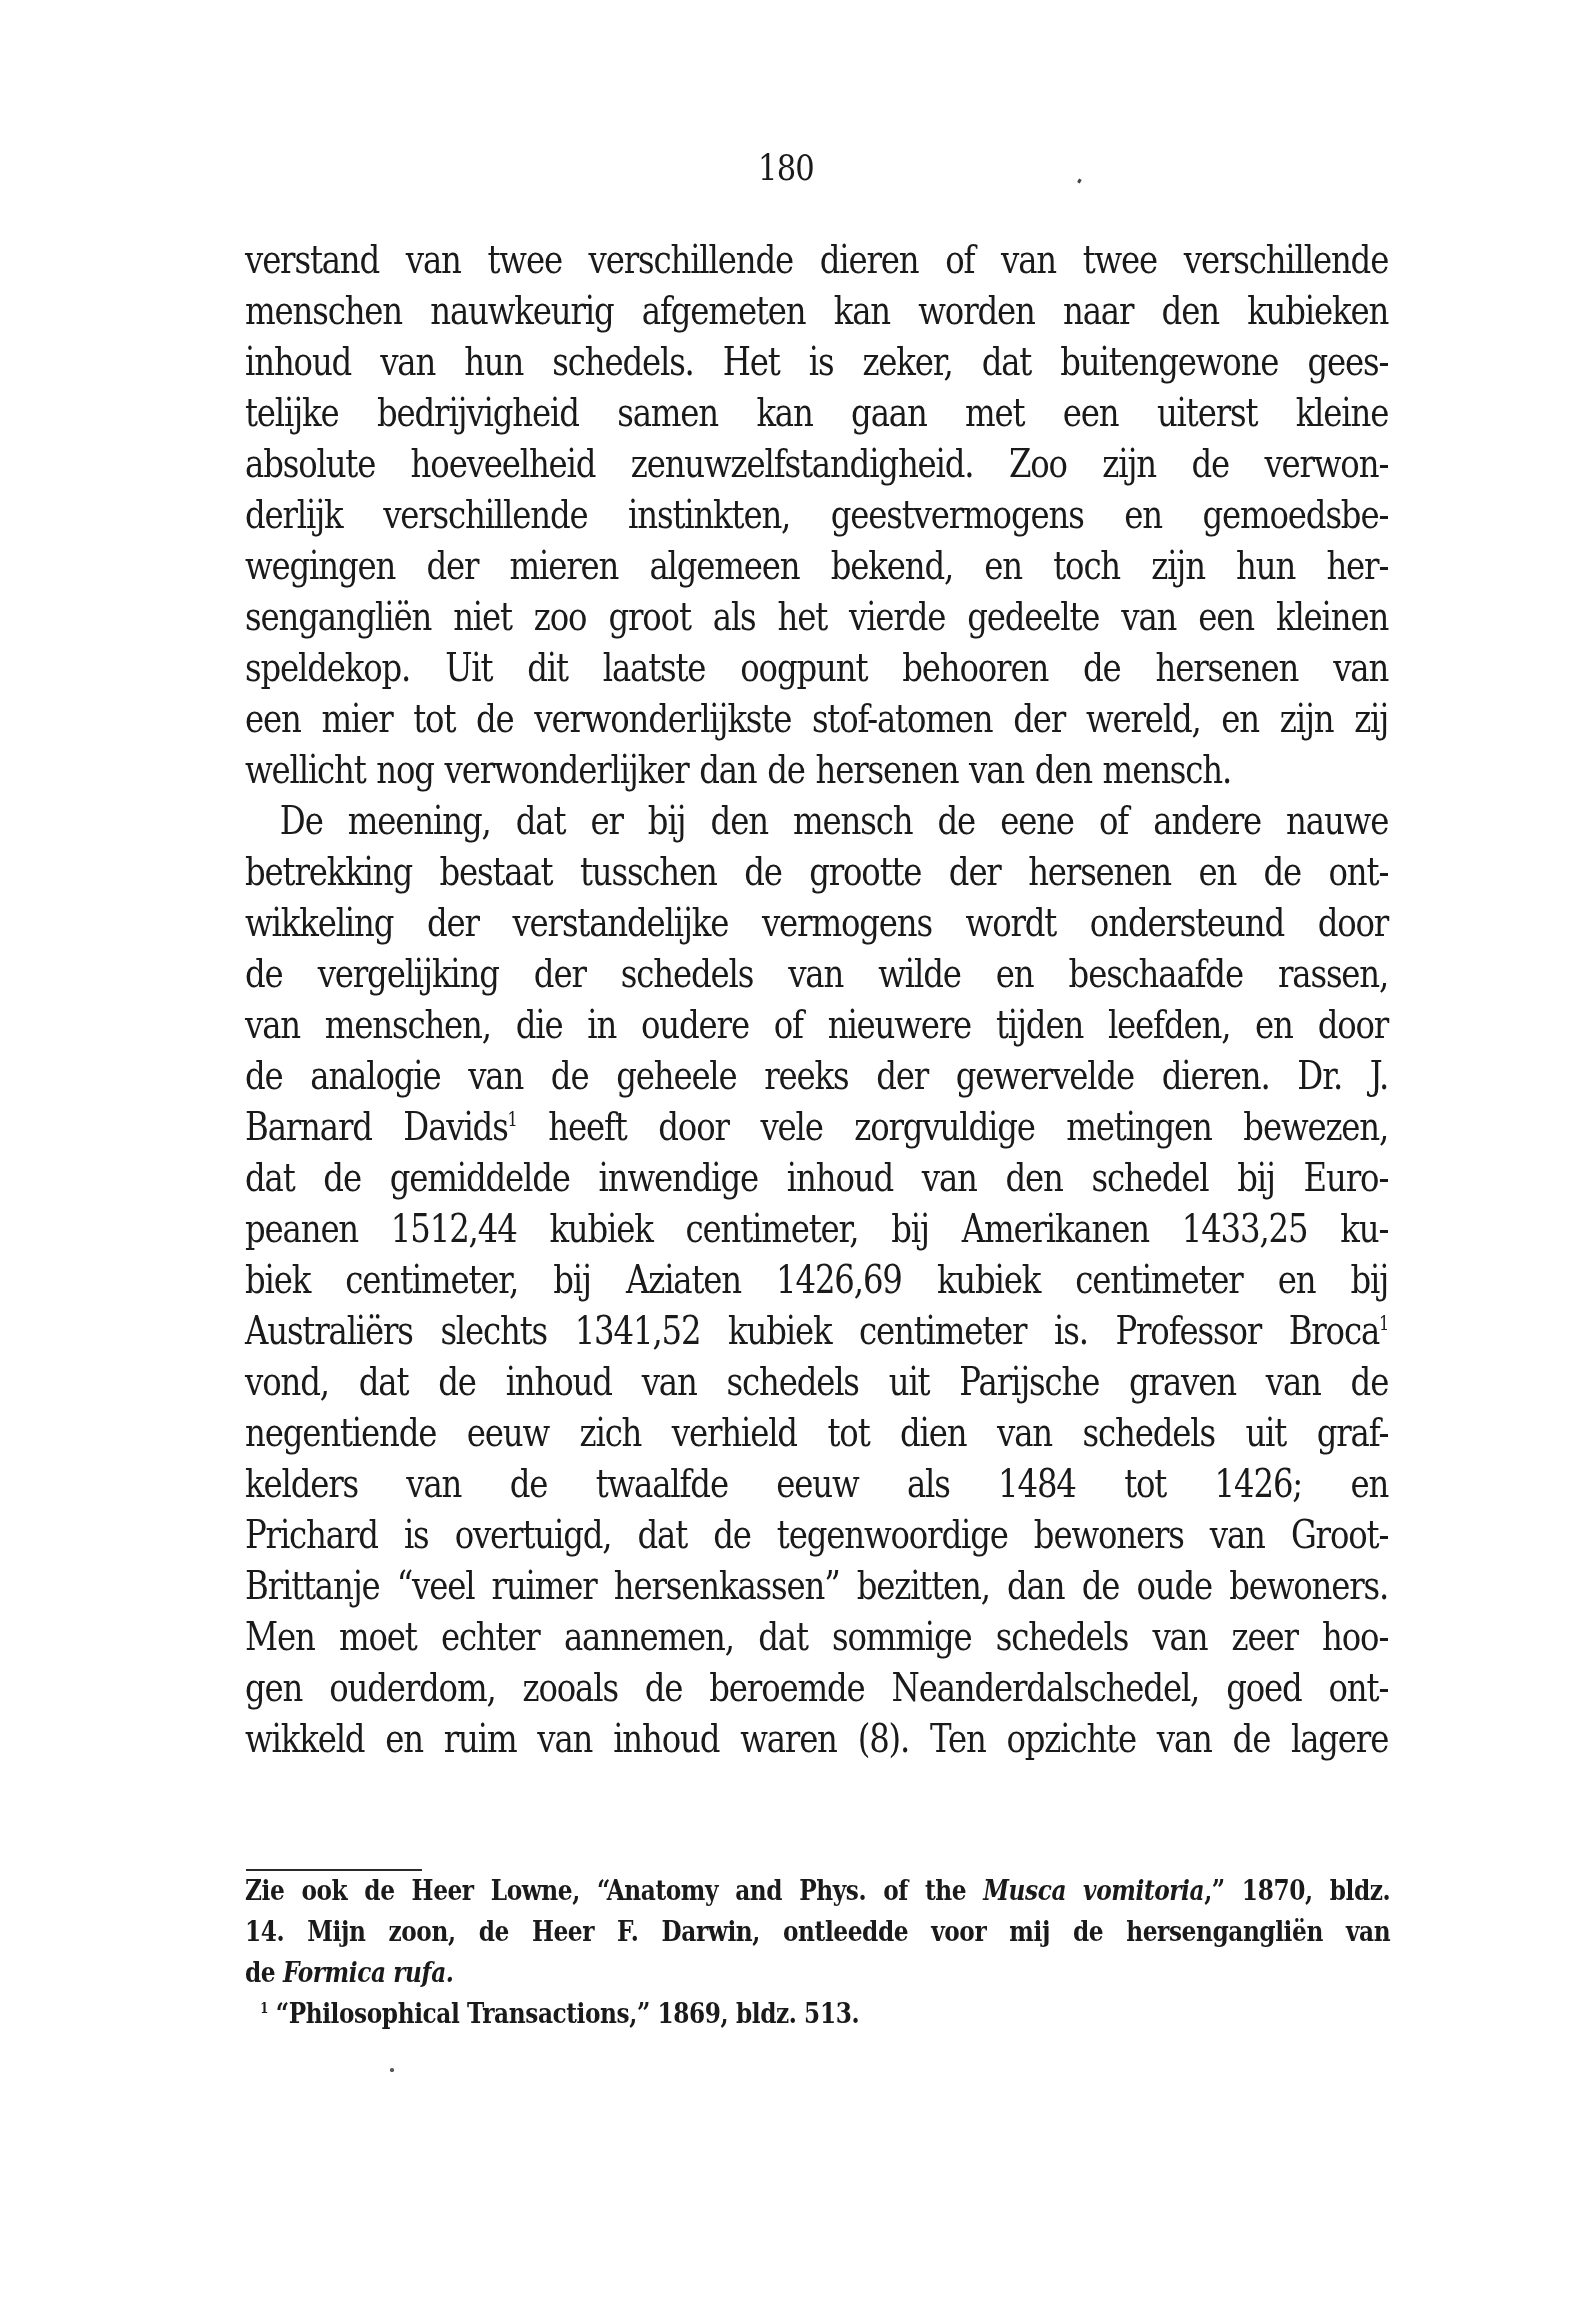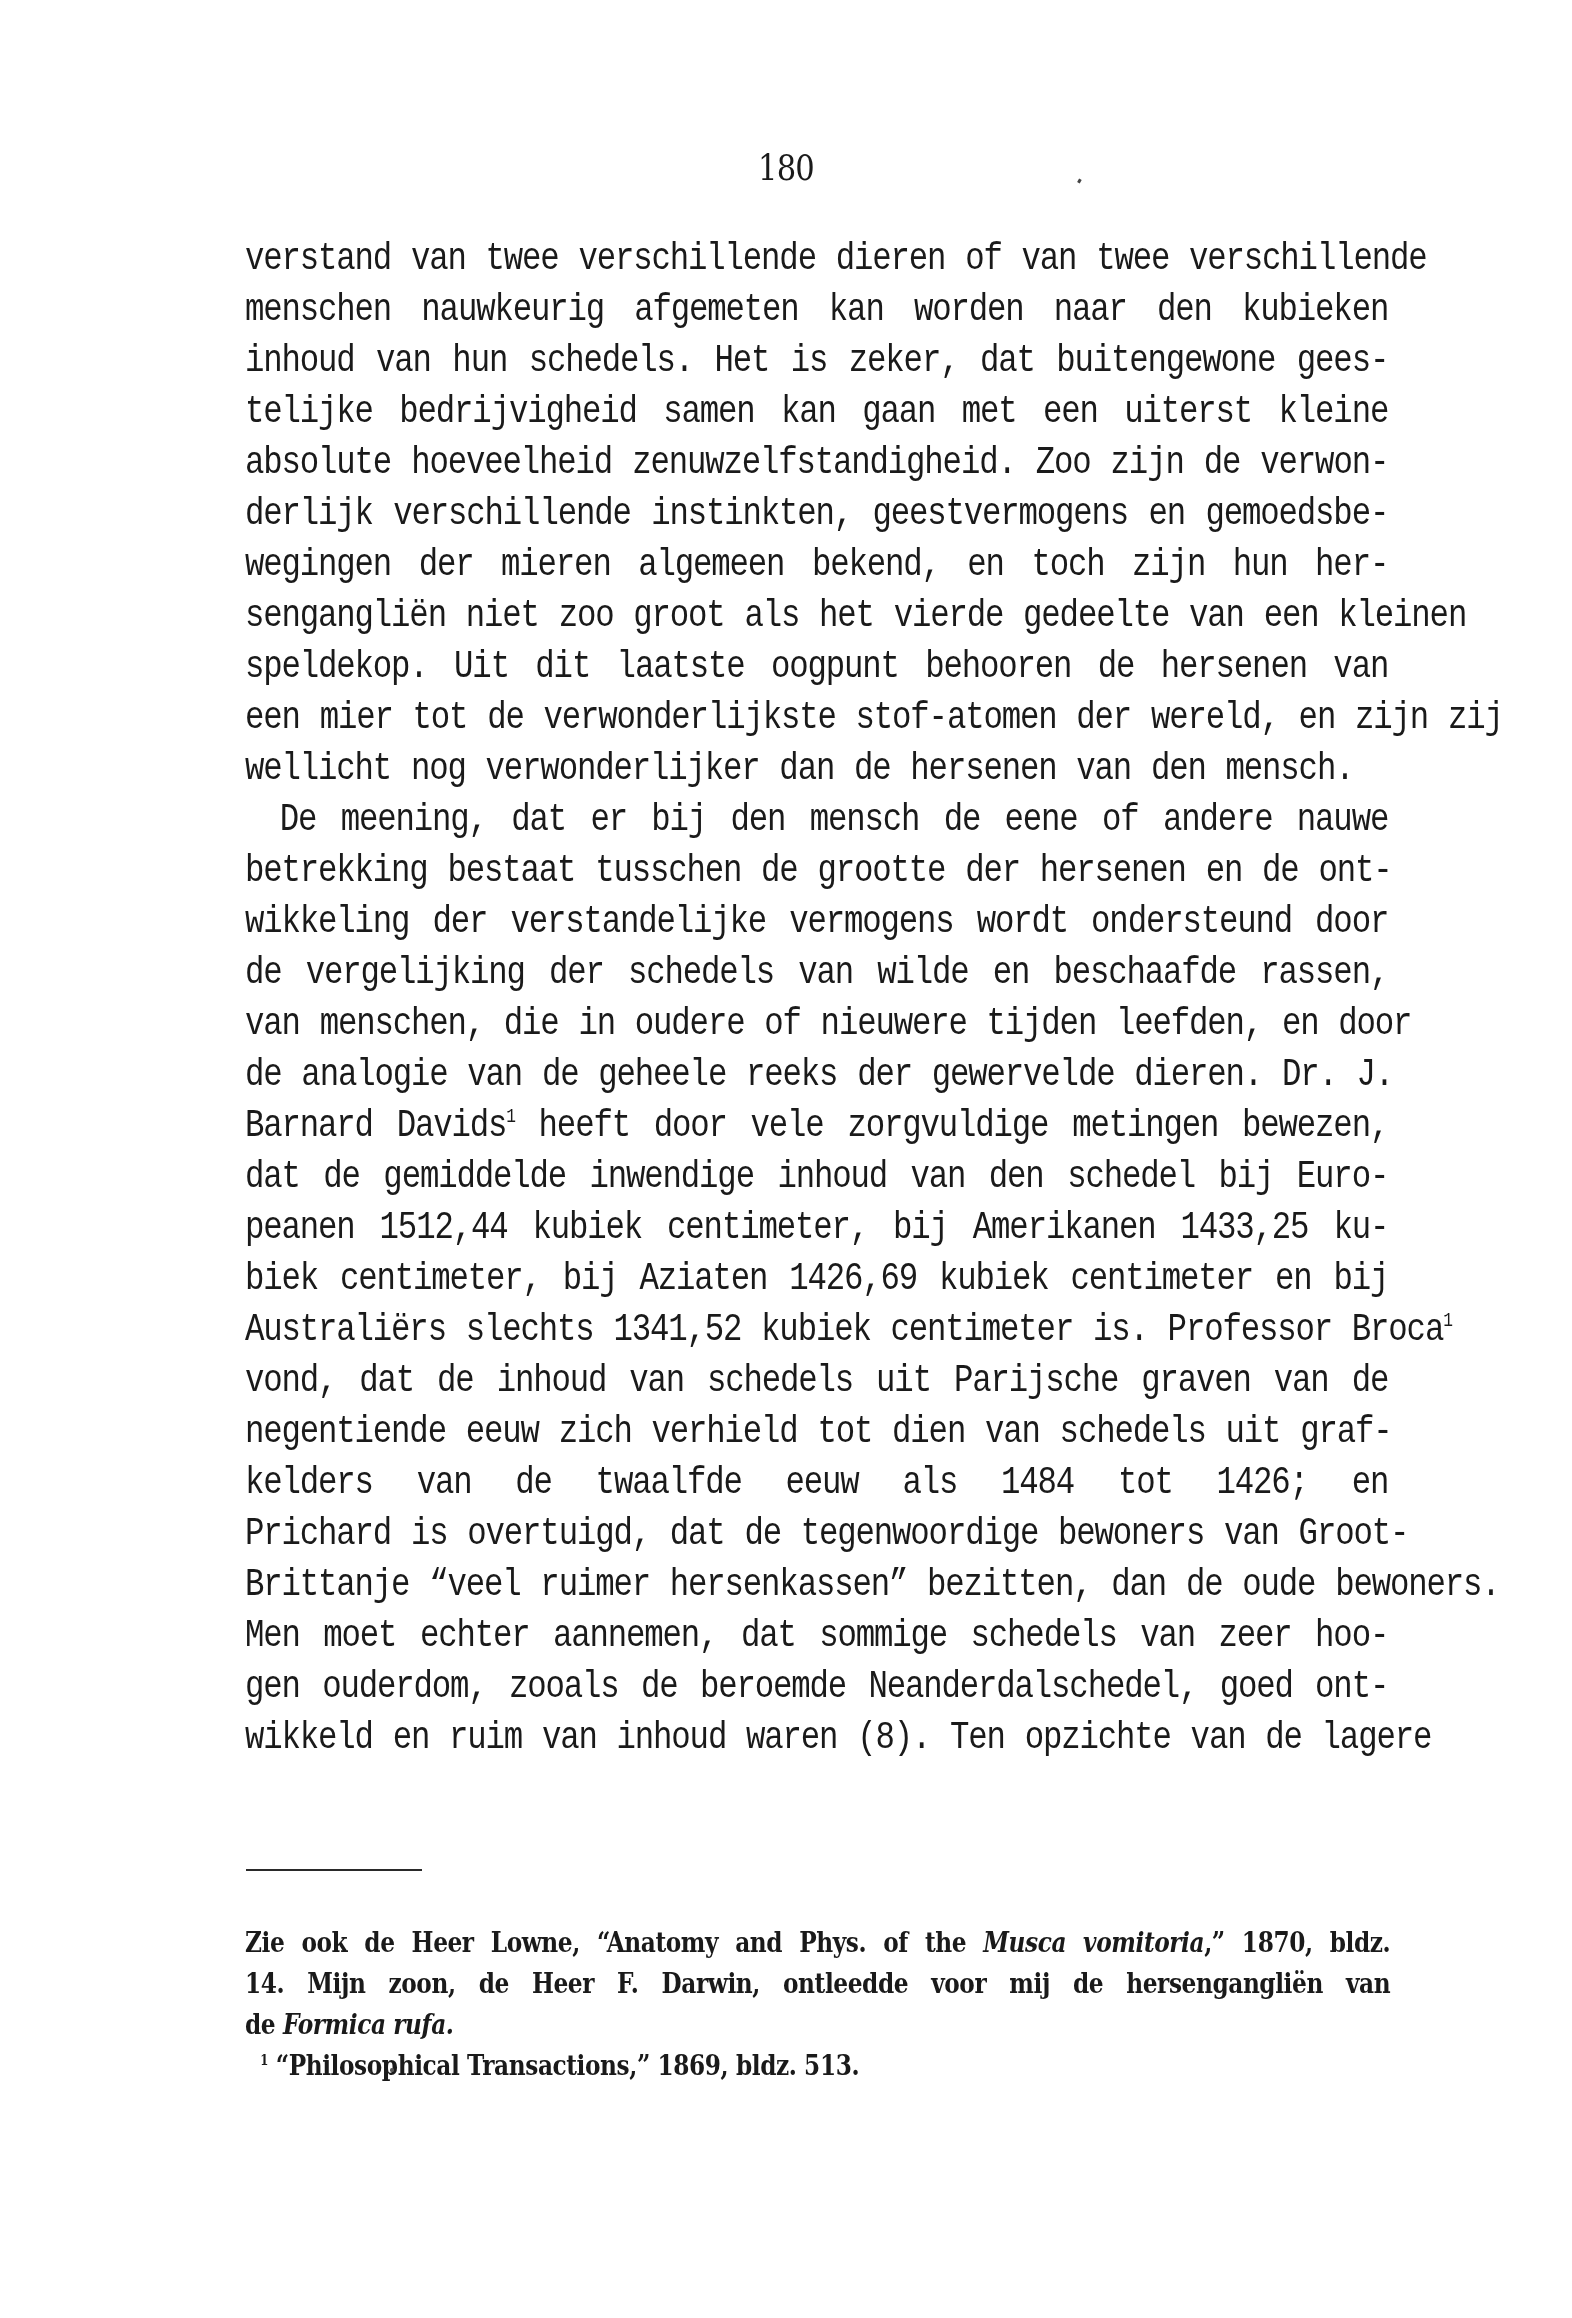--- a/index.html
+++ b/index.html
@@ -28,21 +28,20 @@
       width: 2.8px;
       height: 3.7px;
       background: #444;
       transform: rotate(30deg);
     }
     .body-text {
       position: absolute;
       left: 245px;
       top: 234px;
       width: 1143px;
-      font-family: Liberation Mono, monospace;
     }
     .line {
       display: block;
       height: 51px;
       line-height: 51px;
       font-size: 39px;
       text-align: justify;
       text-align-last: justify;
       white-space: nowrap;
       letter-spacing: -1.4px;
@@ -57,21 +56,21 @@
       position: absolute;
       left: 246px;
       top: 1869px;
       width: 176px;
       height: 1.9px;
       background: #2a2a2a;
     }
     .footnotes {
       position: absolute;
       left: 245px;
-      top: 1922px;
+      top: 1870px;
       width: 1145px;
     }
     .fn-line {
       display: block;
       height: 41px;
       line-height: 41px;
       font-size: 28px;
       font-weight: bold;
       white-space: nowrap;
       text-align: justify;

